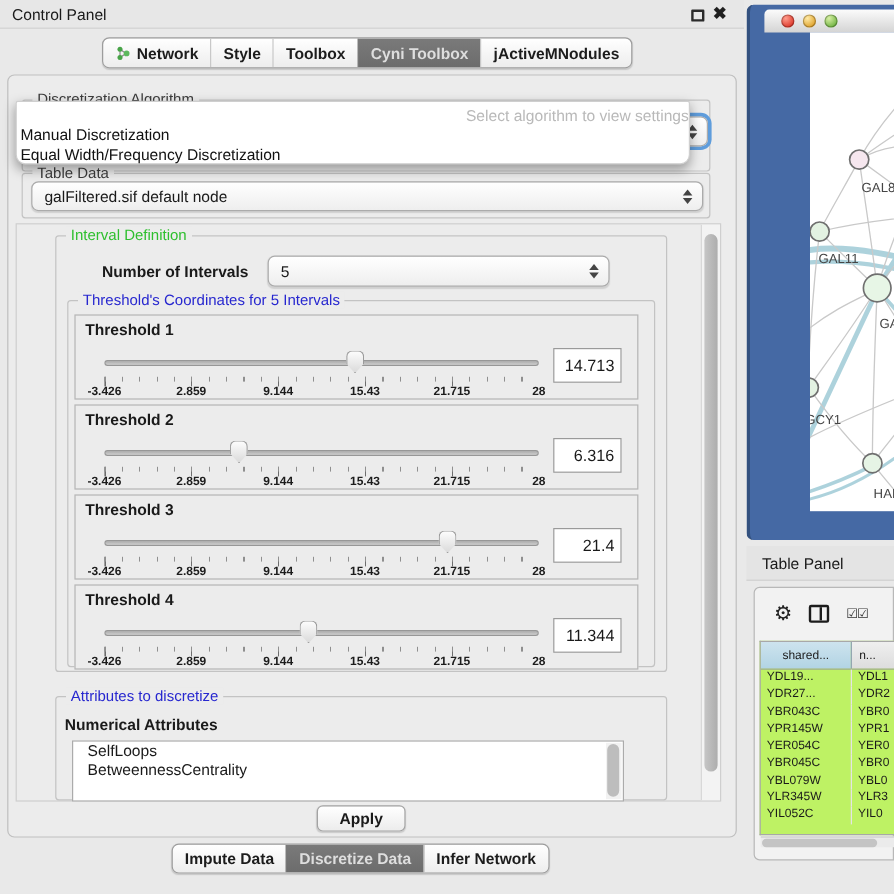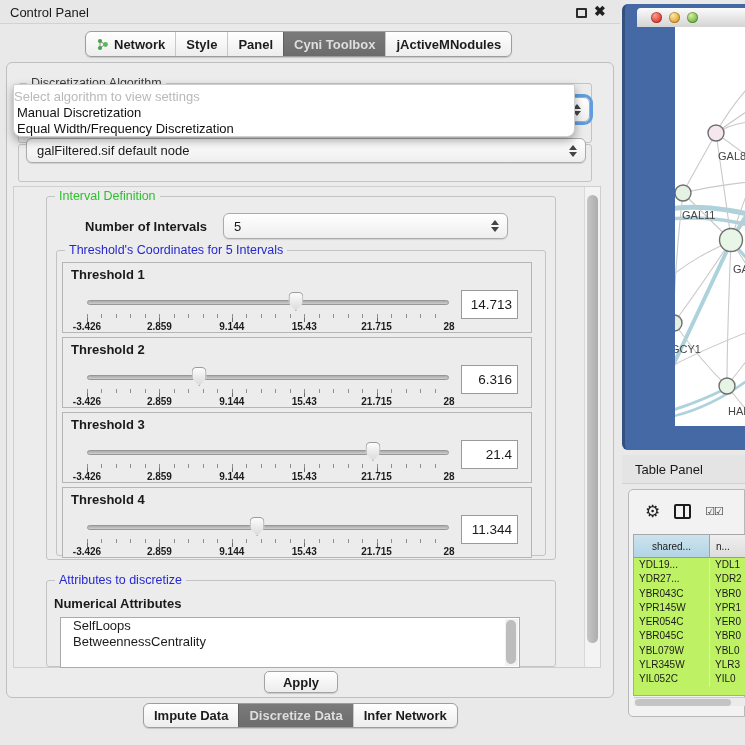--- a/index.html
+++ b/index.html
@@ -29,21 +29,21 @@
 
   .combo { background:linear-gradient(#ffffff,#eeeeee); border:1px solid #ababab; border-radius:6px; font-size:13px; display:flex; align-items:center; padding:0 22px 0 10px; box-shadow:0 1px 1px rgba(0,0,0,.12); }
   .combo .arrows { position:absolute; right:8px; top:50%; transform:translateY(-50%); display:flex; flex-direction:column; gap:2px; }
   .combo .arrows i { display:block; width:0; height:0; border-left:4px solid transparent; border-right:4px solid transparent; }
   .combo .arrows i.up { border-bottom:5px solid #444; }
   .combo .arrows i.dn { border-top:5px solid #444; }
   .combo.focused { box-shadow:0 0 0 3px var(--accent_focus,#5f9ddc); }
 
   
   .popup { left:13px; top:84px; width:562px; height:53px; background:#ffffff; border:1px solid #cfcfcf; border-radius:2px 2px 8px 8px; box-shadow:0 4px 10px rgba(0,0,0,.35); z-index:50; }
-  .popup .hint { position:absolute; top:4px; left:0; width:100%; text-align:left; font-size:13px; color:#b9b9b9; }
+  .popup .hint { position:absolute; top:4px; left:0; width:100%; text-align:right; font-size:13px; color:#b9b9b9; }
   .popup .opt { position:absolute; left:3px; font-size:13px; color:#111; white-space:nowrap; }
   .popup .opt.b { font-weight:normal; }
 
   
   .viewport { left:13px; top:186px; width:588px; height:482px; border:1px solid #cfcfcf; background:#ececec; overflow:hidden; }
   .vscroll { position:absolute; right:0; top:0; width:16px; height:100%; background:#f3f3f3; border-left:1px solid #d8d8d8; }
   .vscroll .thumb { position:absolute; left:2px; top:8px; width:11px; height:448px; border-radius:6px; background:linear-gradient(90deg,#c6c6c6,#adadad); }
 
   
   .tbox { position:absolute; left:62px; width:470px; height:71px; border:1px solid #b5b5b5; background:#ececec; }
@@ -113,21 +113,21 @@
           <circle cx="4" cy="3" r="2.1" fill="#47a347"></circle>
           <circle cx="4" cy="10" r="2.1" fill="#47a347"></circle>
           <circle cx="9.5" cy="6.5" r="2.4" fill="#5cb85c"></circle>
         </svg>
       <span>Network</span>
     </div>
     <div class="seg">
         <span>Style</span>
       </div>
     <div class="seg">
-        <span>Panel</span>
+        <span>Toolbox</span>
       </div>
     <div class="seg sel">
         <span>Cyni Toolbox</span>
       </div>
     <div class="seg">
         <span>jActiveMNodules</span>
       </div>
   </div>
 </div>
 
@@ -145,21 +145,21 @@
 
 <div class="abs popup">
   <div class="hint">Select algorithm to view settings</div>
   <div class="opt b" style="top:20px;">Manual Discretization</div>
   <div class="opt" style="top:36px;">Equal Width/Frequency Discretization</div>
 </div>
 
 <div class="abs group" style="left:18px; top:144px; width:574px; height:38px;">
   <span class="legend gray">Table Data</span>
 </div>
-<div class="abs combo" style="left:26px; top:138px; width:560px; height:25px;">
+<div class="abs combo" style="left:26px; top:151px; width:560px; height:25px;">
   <span style="overflow:hidden; white-space:nowrap;">galFiltered.sif default node</span>
   <div class="arrows">
       <i class="up"></i>
       <i class="dn"></i>
     </div>
 </div>
 
 <div class="abs viewport">
   <div class="vscroll">
       <div class="thumb"></div>

